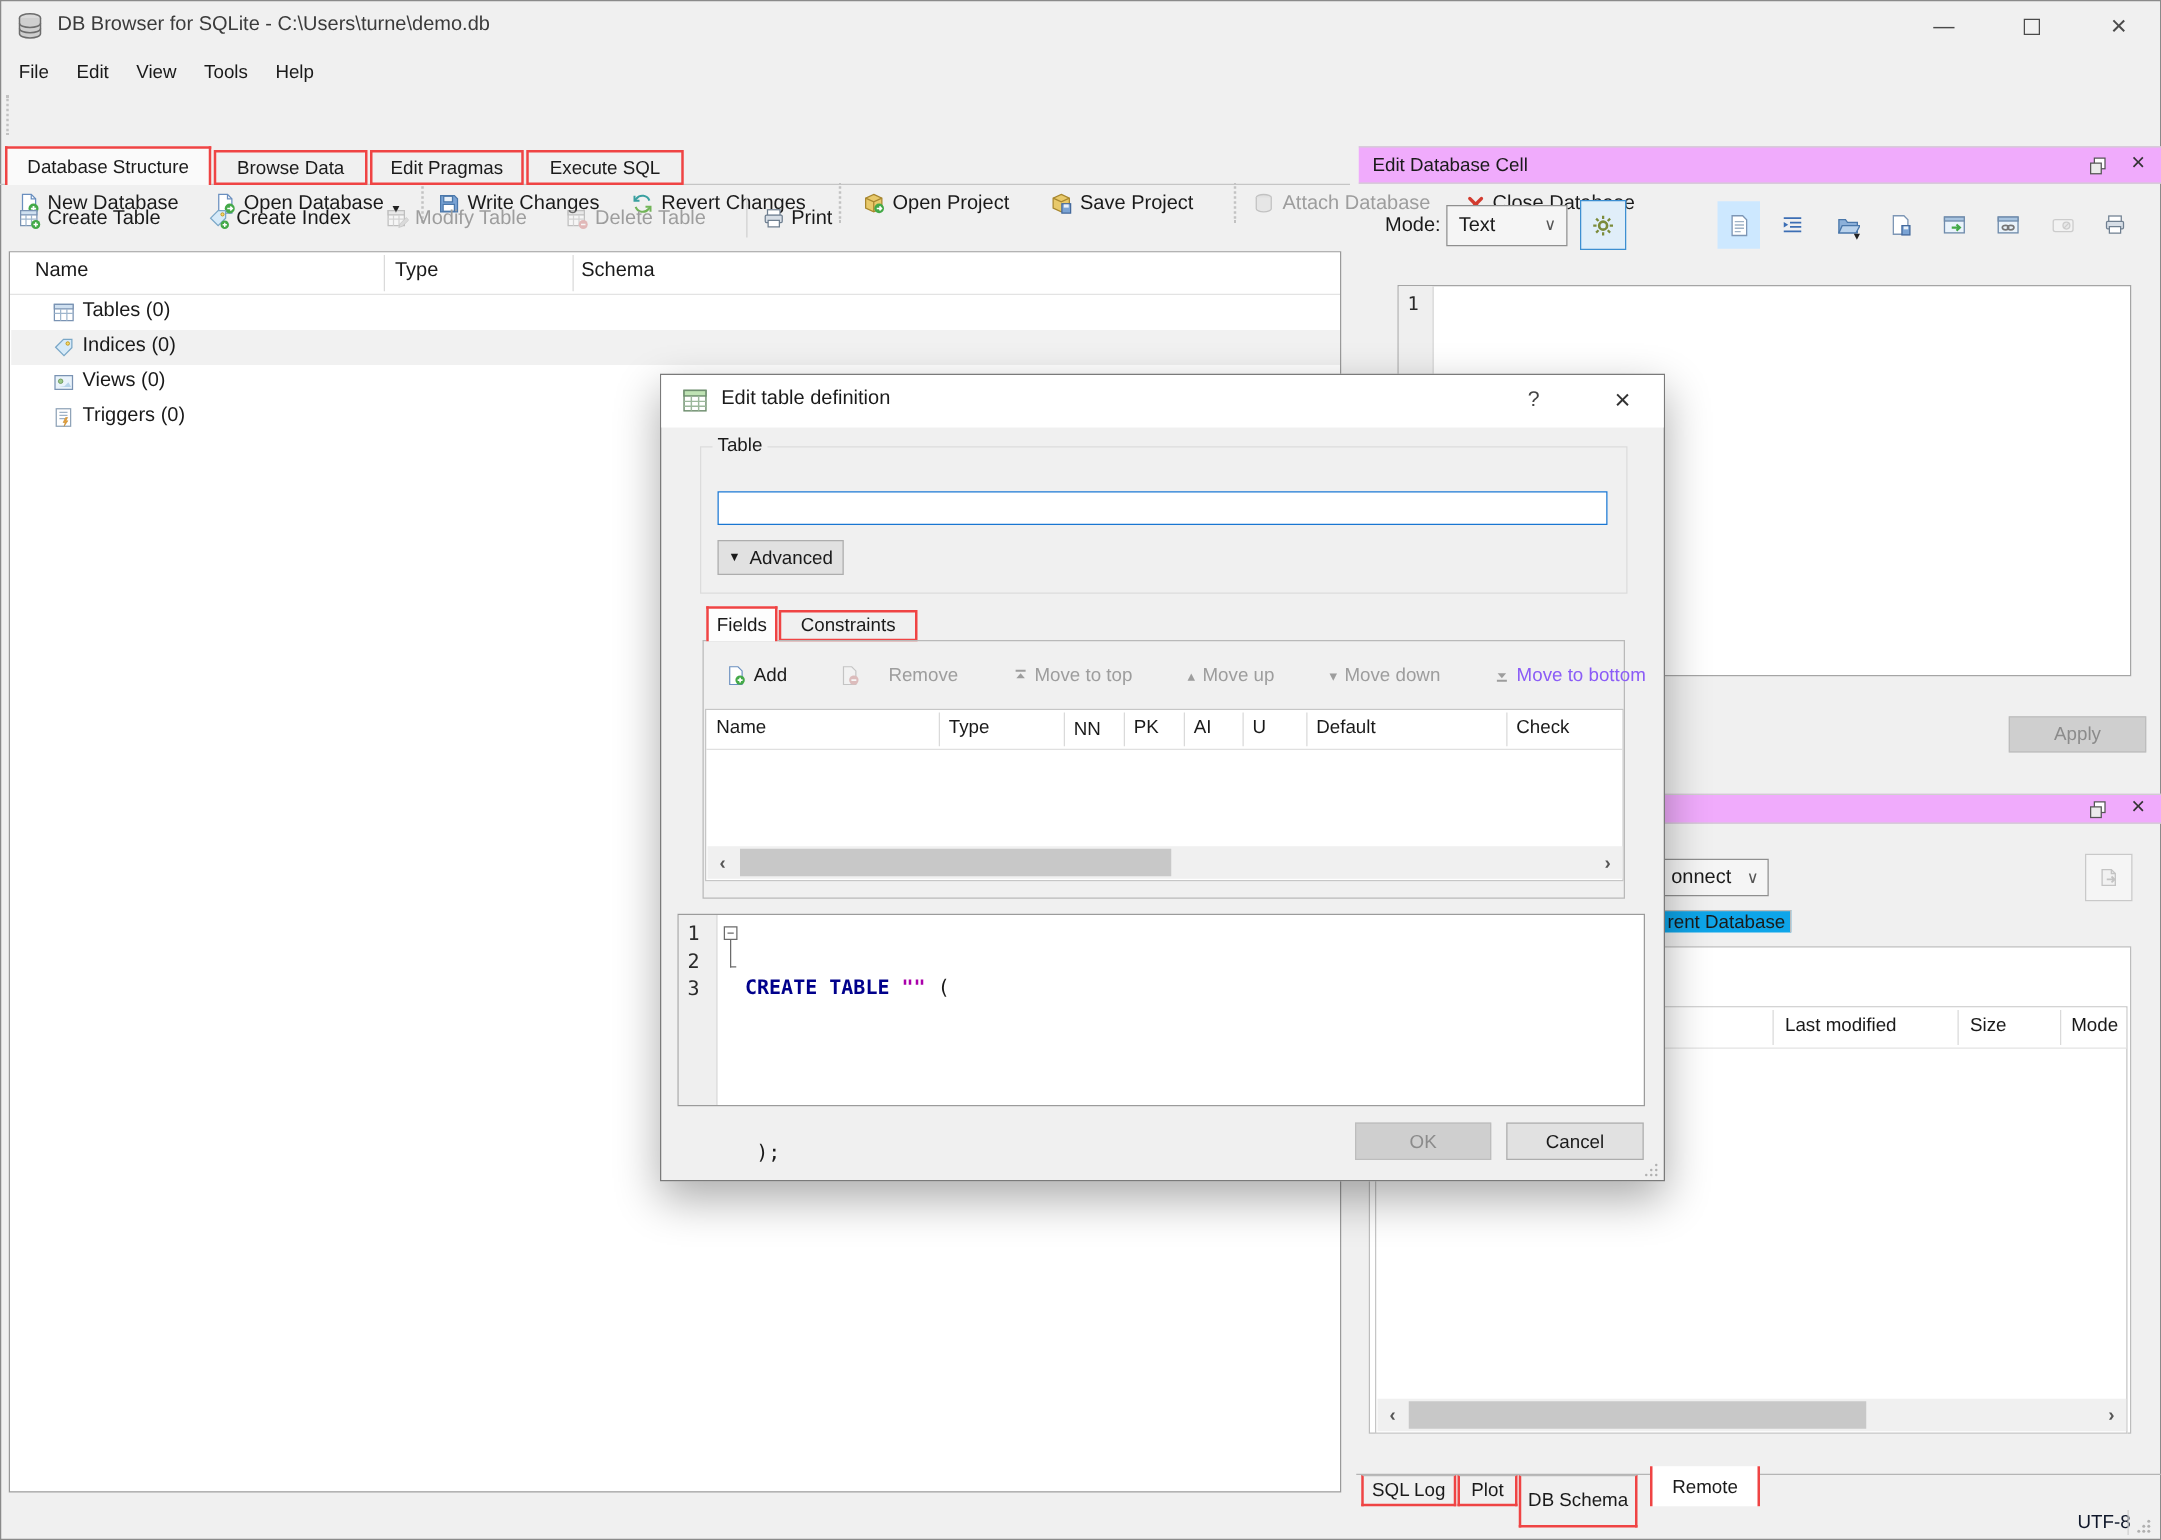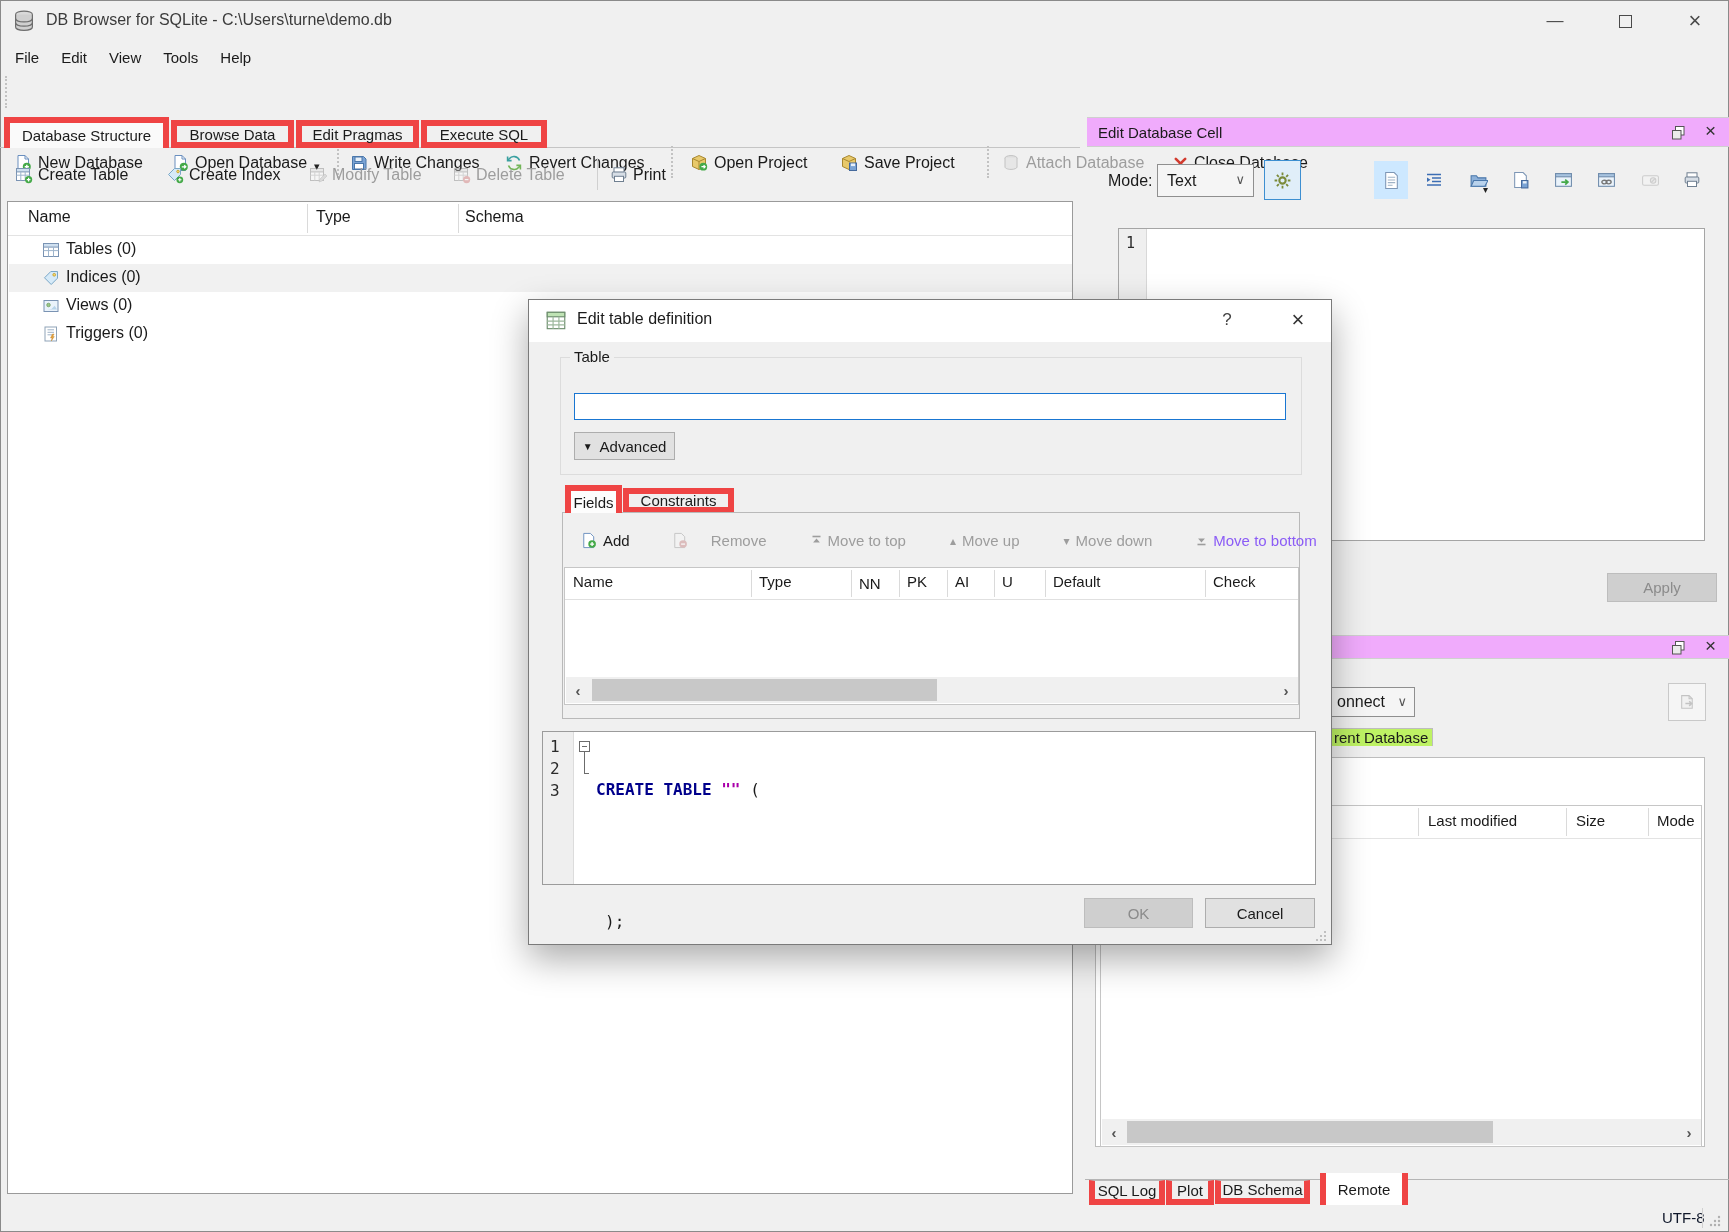--- a/index.html
+++ b/index.html
@@ -6,21 +6,21 @@
   .screen{position:relative;width:1729px;height:1232px;background:#f0f0f0;overflow:hidden;
           font-family:"Liberation Sans","DejaVu Sans",sans-serif;font-size:15px;color:#1a1a1a;
           outline:1px solid #8a8a8a;outline-offset:-1px;}
   .abs{position:absolute;}
   .r{display:flex;align-items:center;gap:6px;white-space:nowrap;}
   .dis{color:#9d9d9d;}
   .vsep{position:absolute;width:1px;background:#d0d0d0;}
   .dotsep{position:absolute;width:0;border-left:2px dotted #c2c2c2;}
   .tbtn{position:absolute;top:76px;height:34px;display:flex;align-items:center;gap:6px;font-size:16px;cursor:default;}
   .stbtn{position:absolute;top:158px;height:34px;display:flex;align-items:center;gap:5px;font-size:16px;}
-  .tab{position:absolute;box-sizing:border-box;border:6px solid #ef4444;background:#f0f0f0;
+  .tab{position:absolute;box-sizing:border-box;border:2px solid #ef4444;background:#f0f0f0;
        display:flex;align-items:center;justify-content:center;font-size:15px;}
   .tab.active{background:#fafafa;border-bottom:none;z-index:2;}
   .tab.south{border-top:1px solid #b9b9b9;}
   .tab.south.active{border-top:none;background:#ffffff;}
   .panel-title{position:absolute;box-sizing:border-box;background:#f0abfc;border-top:1px solid #cfcfcf;border-bottom:1px solid #cfcfcf;display:flex;align-items:center;}
   .combo{position:absolute;box-sizing:border-box;border:1px solid #8f8f8f;background:#f5f5f5;display:flex;align-items:center;}
   .btn{position:absolute;box-sizing:border-box;border:1px solid #adadad;background:#e1e1e1;display:flex;align-items:center;justify-content:center;font-size:15px;}
   .btn.disabled{background:#cfcfcf;border-color:#bdbdbd;color:#8b8b8b;}
   .icobtn{position:absolute;box-sizing:border-box;width:34px;height:38px;display:flex;align-items:center;justify-content:center;}
   .icobtn.checked{background:#cde8ff;}
@@ -417,21 +417,21 @@
   <div class="abs" style="left:1668px;top:683px;width:38px;height:38px;box-sizing:border-box;border:1px solid #c9c9c9;background:#f5f5f5;display:flex;align-items:center;justify-content:center;">
     <span style="opacity:.45;">
         <svg width="19" height="19" viewBox="0 0 18 18">
           <path d="M3.5 2.5h7l3 3v9h-10z" fill="#eee" stroke="#888"></path>
           <path d="M10.5 2.5v3h3" fill="none" stroke="#888"></path>
           <path d="M7 10h6M10.6 7.8l2.4 2.2-2.4 2.2" fill="none" stroke="#888" stroke-width="1.4"></path>
         </svg>
       </span>
   </div>
 
-  <div class="abs" style="left:1300px;top:728px;width:133px;height:18px;box-sizing:border-box;border-top:1px solid #bdbdbd;border-right:1px solid #bdbdbd;background:#bef264;display:flex;">
+  <div class="abs" style="left:1300px;top:728px;width:133px;height:18px;box-sizing:border-box;border-top:1px solid #bdbdbd;border-right:1px solid #bdbdbd;background:#0ea5e9;display:flex;">
     <span style="margin-left:34px;">rent Database</span>
   </div>
 
   <div class="white-box" style="left:1095px;top:757px;width:610px;height:390px;border-color:#bdbdbd;"></div>
   <div class="white-box" style="left:1100px;top:805px;width:602px;height:342px;border-color:#c6c6c6;">
     <div class="abs" style="left:0;top:0;width:100%;height:32px;border-bottom:1px solid #e3e3e3;background:#fff;">
       <span class="colsep" style="left:317px;top:2px;height:28px;"></span>
       <span class="abs hdrcell" style="left:327px;top:6px;font-size:15px;">Last modified</span>
       <span class="colsep" style="left:465px;top:2px;height:28px;"></span>
       <span class="abs hdrcell" style="left:475px;top:6px;font-size:15px;">Size</span>
@@ -445,21 +445,21 @@
     </div>
   </div>
 
   <div class="abs" style="left:1085px;top:1179px;width:644px;height:1px;background:#b5b5b5;"></div>
   <div class="tab south" style="left:1089px;top:1180px;width:76px;height:25px;">
       <span>SQL Log</span>
     </div>
   <div class="tab south" style="left:1166px;top:1180px;width:48px;height:25px;">
       <span>Plot</span>
     </div>
-  <div class="tab south" style="left:1215px;top:1180px;width:95px;height:24px;">
+  <div class="tab south" style="left:1215px;top:1180px;width:95px;height:42px;">
       <span>DB Schema</span>
     </div>
   <div class="tab south active" style="left:1320px;top:1173px;width:88px;height:32px;border-top:none;background:#ffffff;">
       <span>Remote</span>
     </div>
 
   <span class="abs" style="left:1662px;top:1209px;color:#0f172a;font-size:15px;">UTF-8</span>
   <span class="vsep" style="left:1702px;top:1208px;height:20px;"></span>
   <span class="abs" style="left:1708px;top:1214px;">
       <svg width="14" height="14" viewBox="0 0 14 14">

